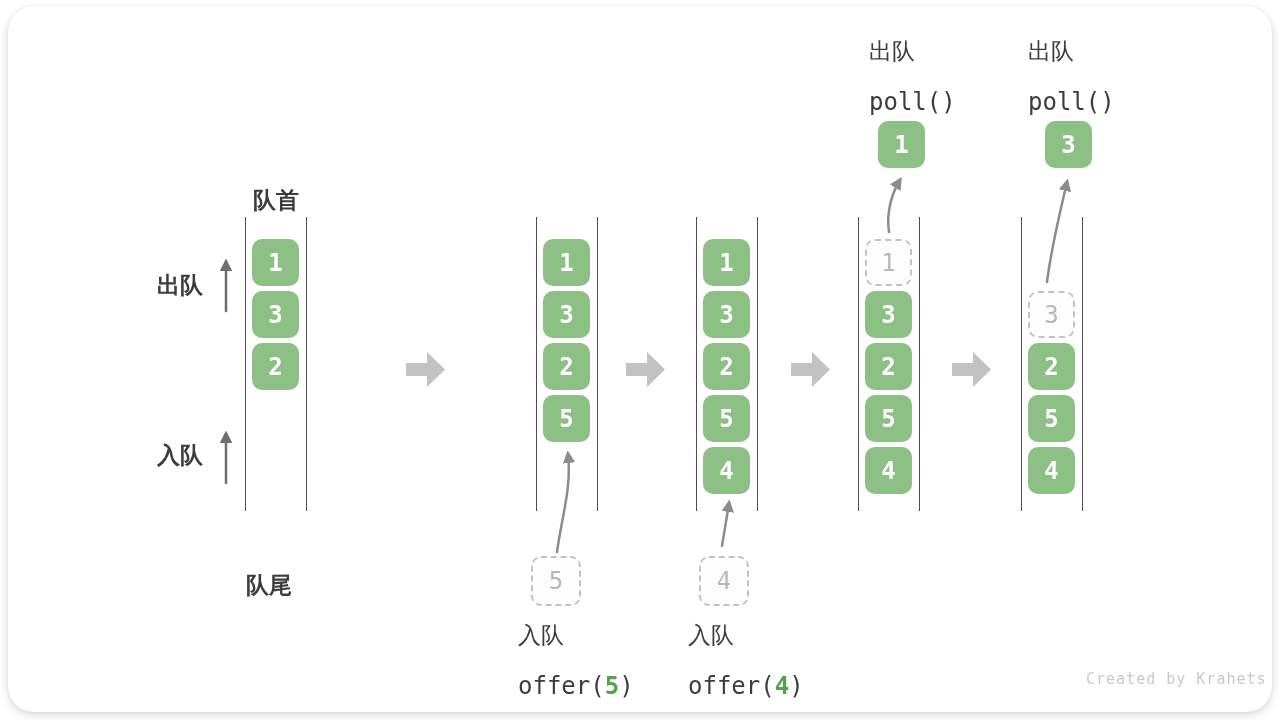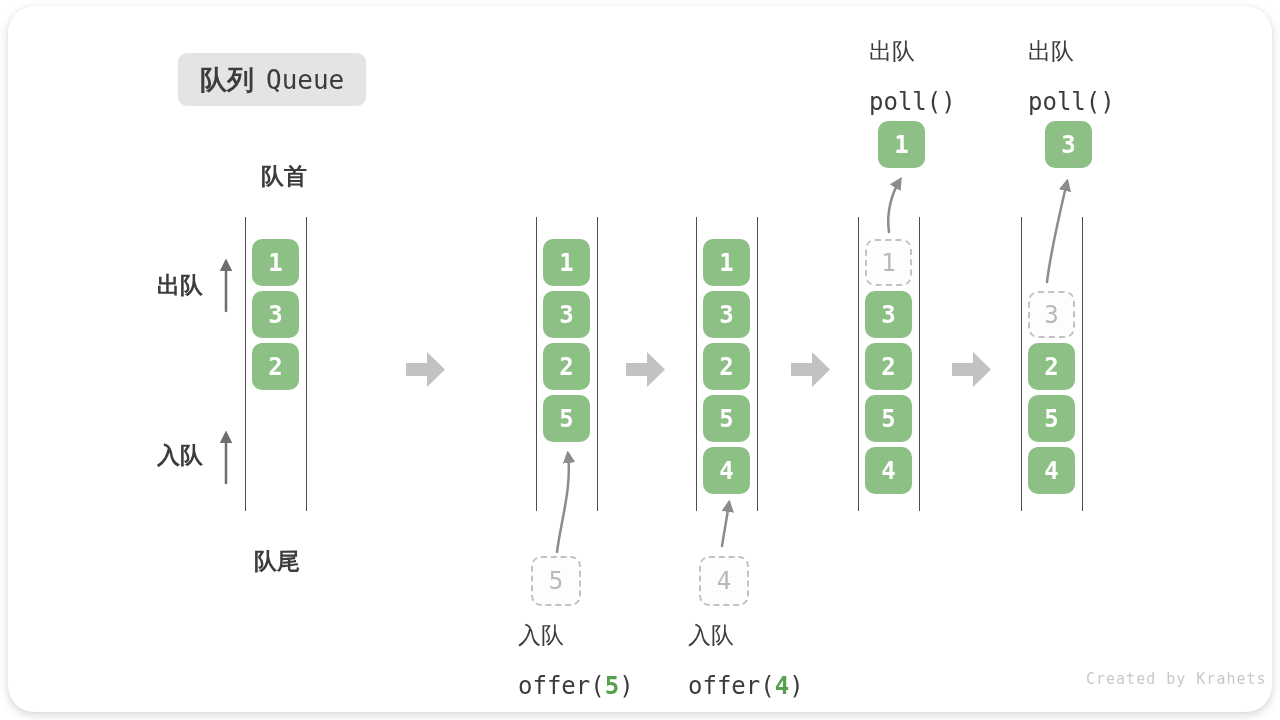--- a/index.html
+++ b/index.html
@@ -11,21 +11,21 @@
   .stage { position:absolute; inset:0; }
 
   .title-badge { position:absolute; left:170px; top:47px; height:53px;
                  background:var(--badge-bg,#e4e4e4); border-radius:9px;
                  display:flex; align-items:center; padding:0 22px; gap:12px; }
   .title-zh { font-size:27px; font-weight:700; color:var(--text-dark,#3c3c3c); }
   .title-en { font-size:26px; font-family:"DejaVu Sans Mono",monospace; color:var(--text-dark,#3c3c3c); }
 
   .cjk-label { position:absolute; font-size:23px; font-weight:700;
                color:var(--text-dark,#3c3c3c); white-space:nowrap; }
-  .centered  { width:62px; text-align:right; }
+  .centered  { width:62px; text-align:center;margin-top:24px; }
 
   .queue { position:absolute; top:211px; width:62px; height:294px;
            border-left:1.6px solid var(--wall,#4d4d4d);
            border-right:1.6px solid var(--wall,#4d4d4d); }
   .block { position:absolute; left:6px; width:47px; height:47px; border-radius:10px;
            background:var(--block-green,#8cc084); color:#fff;
            font-family:"DejaVu Sans Mono",monospace; font-weight:700; font-size:24px;
            display:flex; align-items:center; justify-content:center; }
   .s0{top:22px} .s1{top:74px} .s2{top:126px} .s3{top:178px} .s4{top:230px}
   .block.dashed { background:#fdfdfd; border:2px dashed var(--dashed-border,#c2c2c2);
@@ -56,24 +56,20 @@
   .watermark { position:absolute; left:1078px; top:664px; white-space:nowrap;
                font:15px "DejaVu Sans Mono",monospace; letter-spacing:1px;
                color:var(--watermark,#c9c9c9);text-align:right; }
 </style>
 </head>
 <body>
 
 <div class="card">
 <div class="stage">
 
-  <div class="title-badge">
-    <span class="title-zh">队列</span>
-    <span class="title-en">Queue</span>
-  </div>
 
   <div class="cjk-label centered" style="left:237px; top:155px;">队首</div>
   <div class="cjk-label centered" style="left:230px; top:540px;">队尾</div>
   <div class="cjk-label" style="left:149px; top:264px;">出队</div>
   <div class="cjk-label" style="left:149px; top:434px;">入队</div>
 
   <div class="queue" style="left:237px;">
     <div class="block s0">1</div>
     <div class="block s1">3</div>
     <div class="block s2">2</div>

